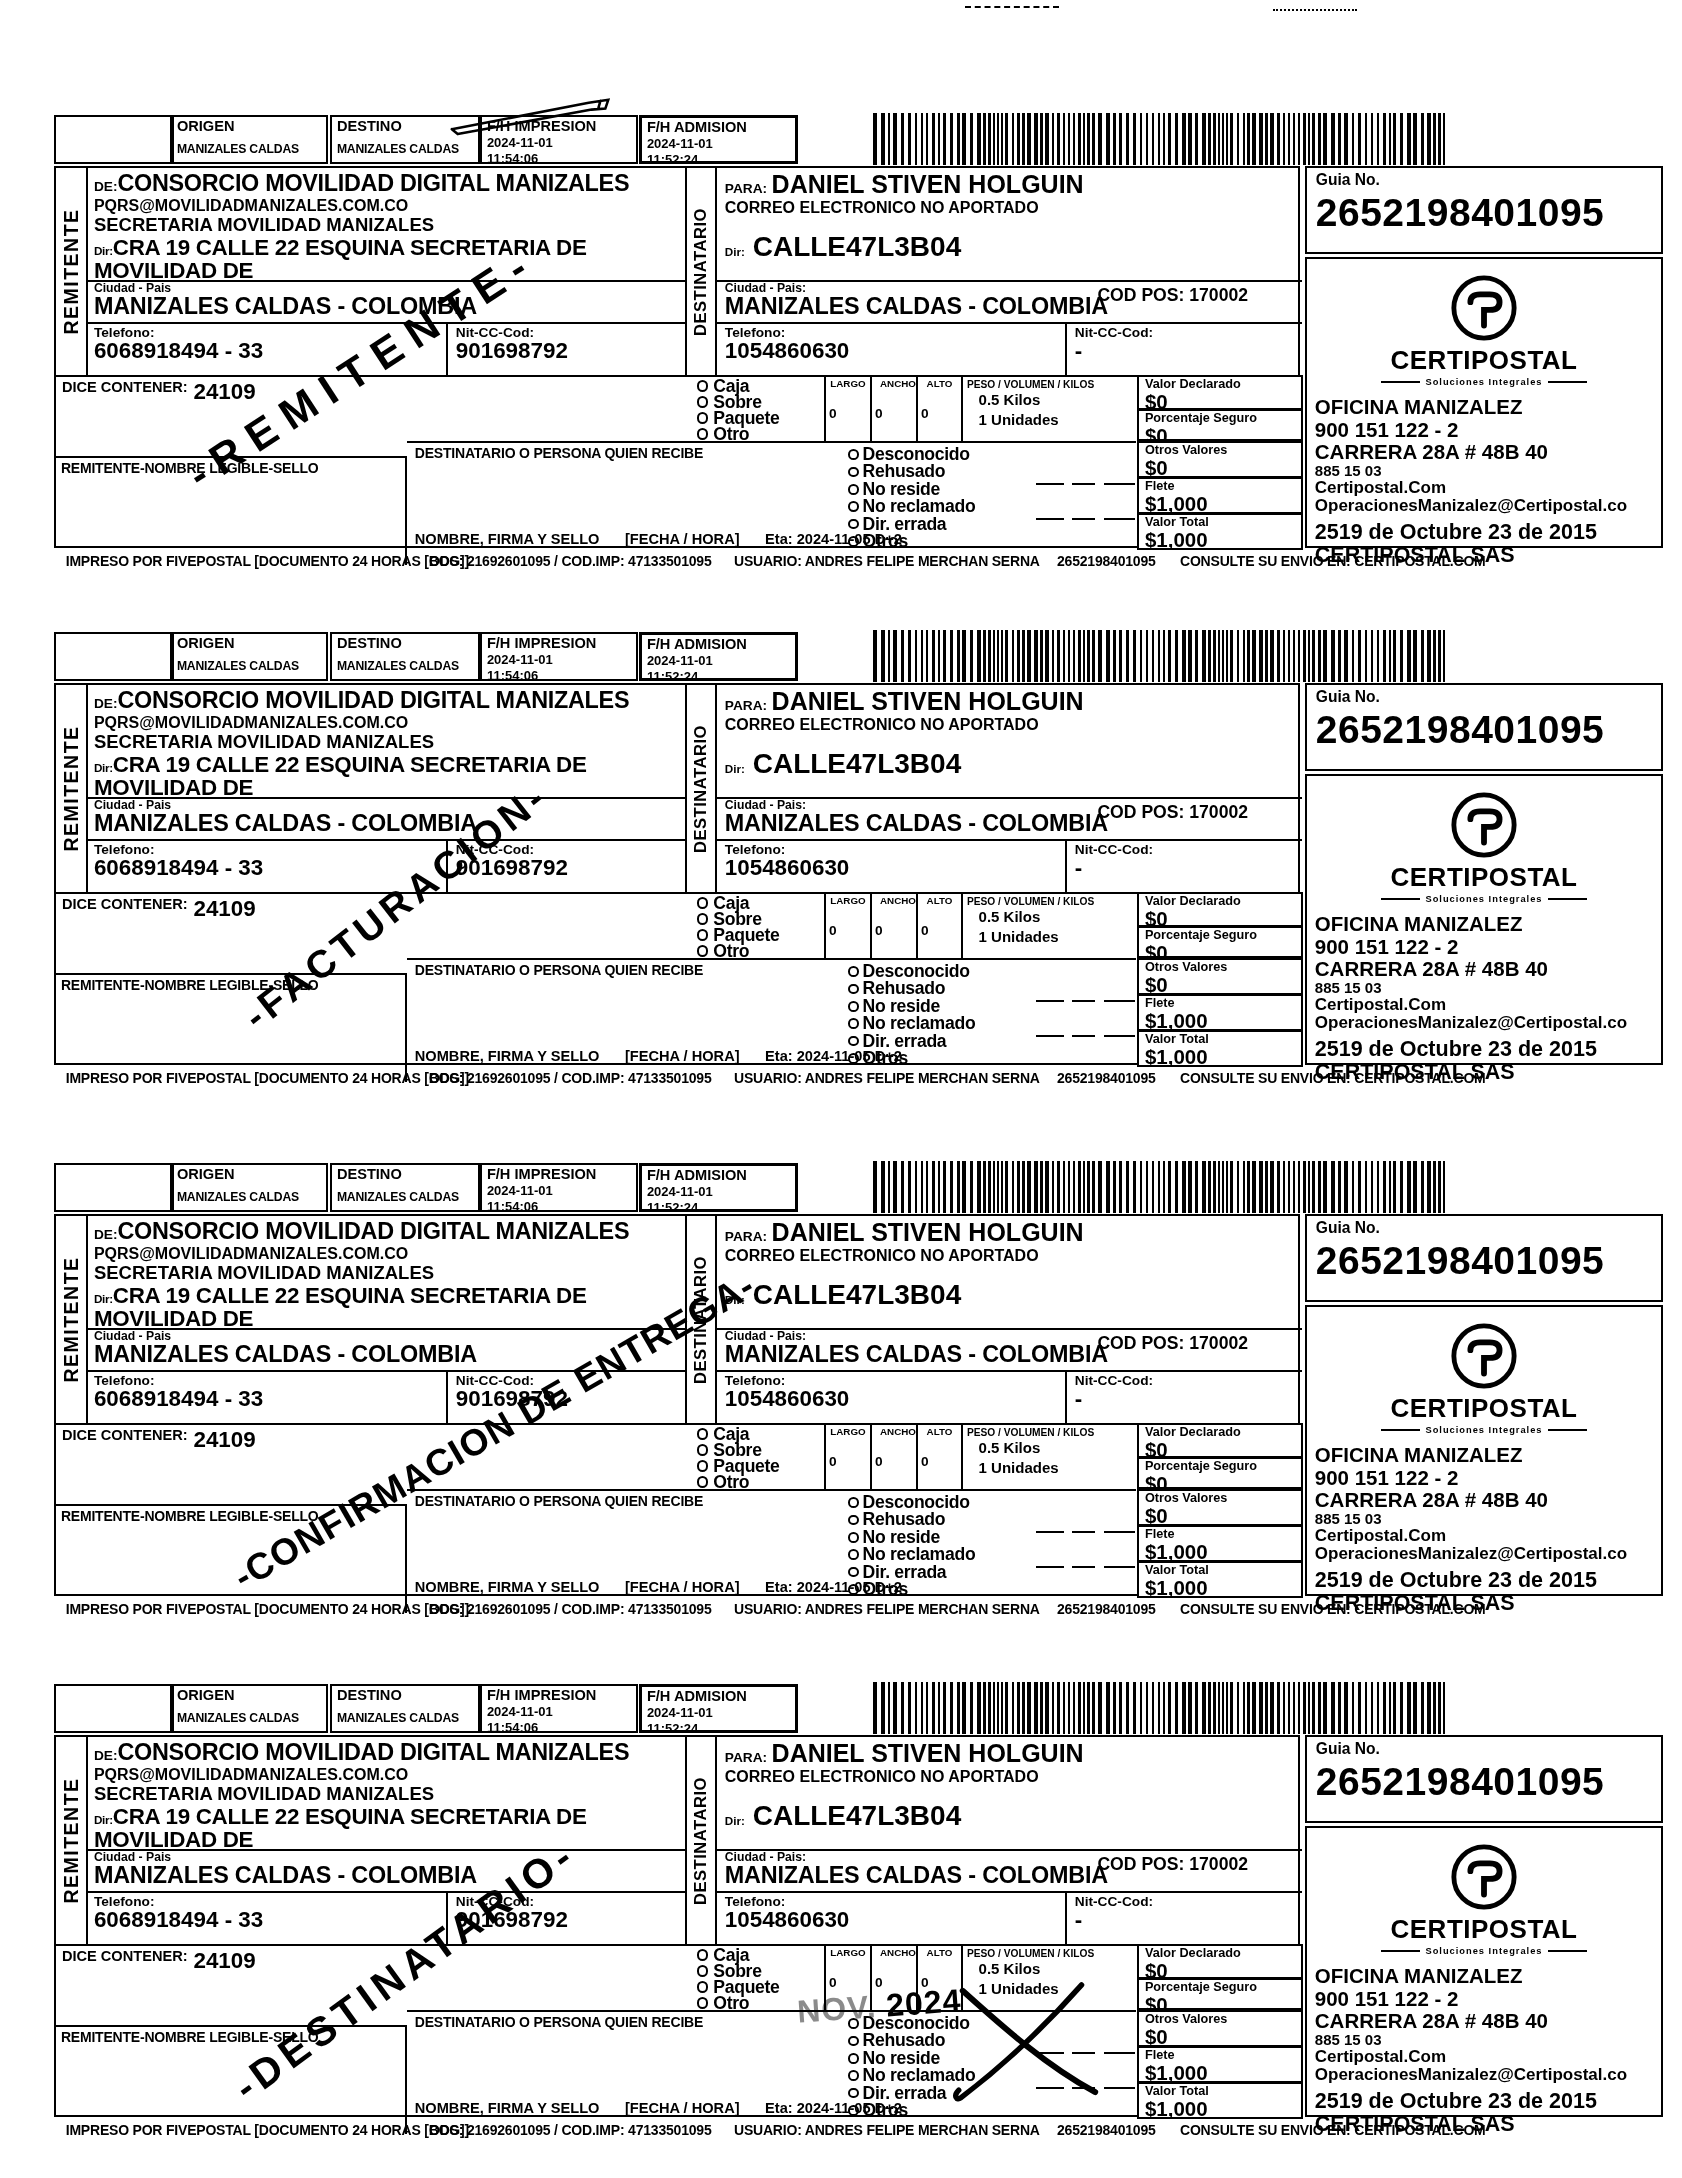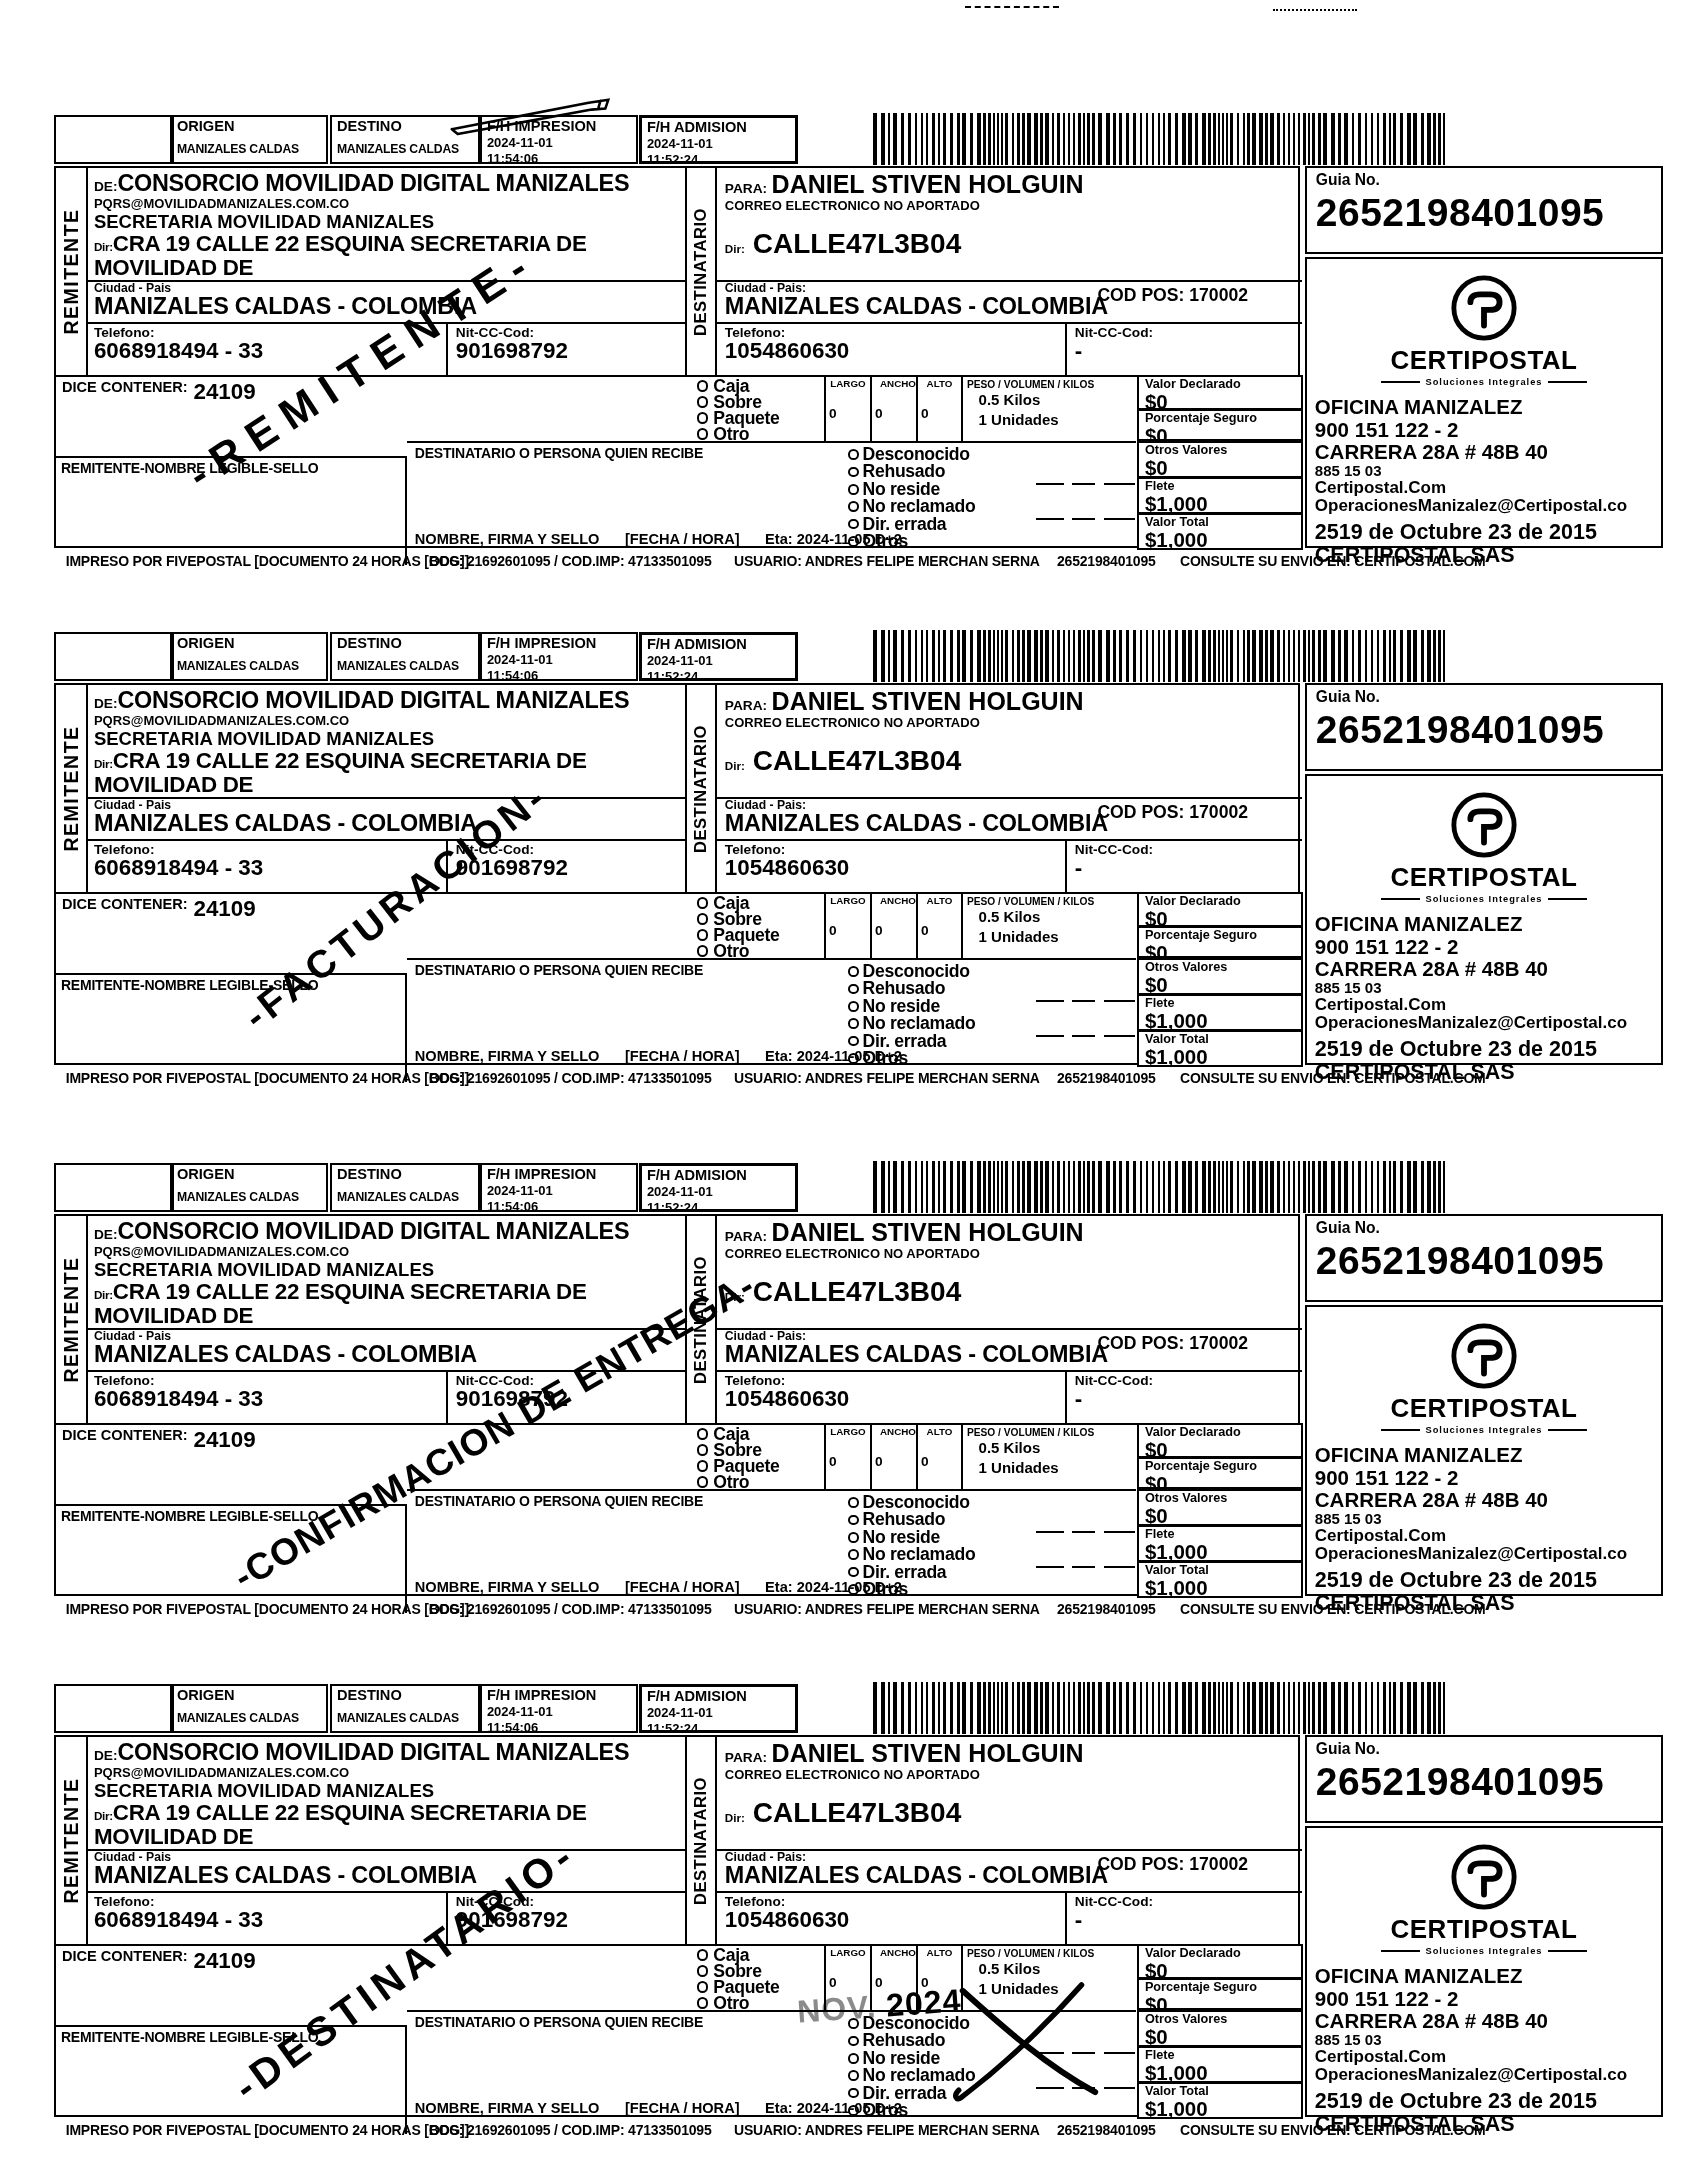--- a/index.html
+++ b/index.html
@@ -39,21 +39,21 @@
   .strip-rem span{font-size:19.5px;letter-spacing:1.5px}
   .strip-dst{left:629px;top:0;width:32px;height:207px;border-left:2.9px solid #000;border-right:2.9px solid #000}
   .strip-dst span{font-size:16.6px;letter-spacing:0.5px}
 
   .s-info{left:32px;top:0;width:597px;height:112px;padding:2px 5.9px}
   .r-info{left:661px;top:0;width:585px;height:112px;padding:2px 7.8px}
   .pfx{font-size:13.7px}
   .pfx-s{font-size:11.7px}
   .nm{font-size:23.4px;letter-spacing:-0.3px}
   .nm-r{font-size:25px}
-  .em{font-size:13px;line-height:1.15}
+  .em{font-size:16px;line-height:1.15}
   .sec{font-size:18.5px;line-height:1.1}
   .dir1{font-size:22.4px;line-height:1.05;letter-spacing:-0.3px}
   .dir-r{font-size:28px;margin-top:13.7px}
 
   .s-city{left:32px;top:112px;width:597px;height:42px;border-top:2.9px solid #000;padding:0 5.9px}
   .r-city{left:661px;top:112px;width:585px;height:42px;border-top:2.9px solid #000;padding:0 7.8px}
   .city-lab{font-size:12.2px;line-height:1.1}
   .city-val{font-size:23.4px;line-height:1;letter-spacing:-0.2px}
   .codpos{position:absolute;right:54px;top:2.9px;font-size:17.6px}
 

